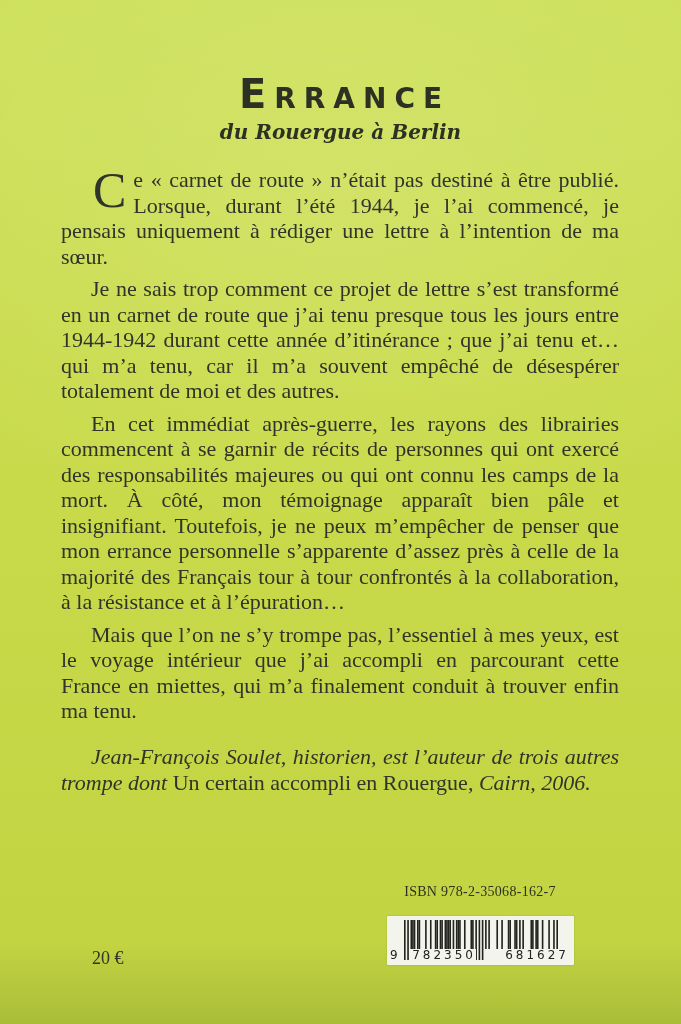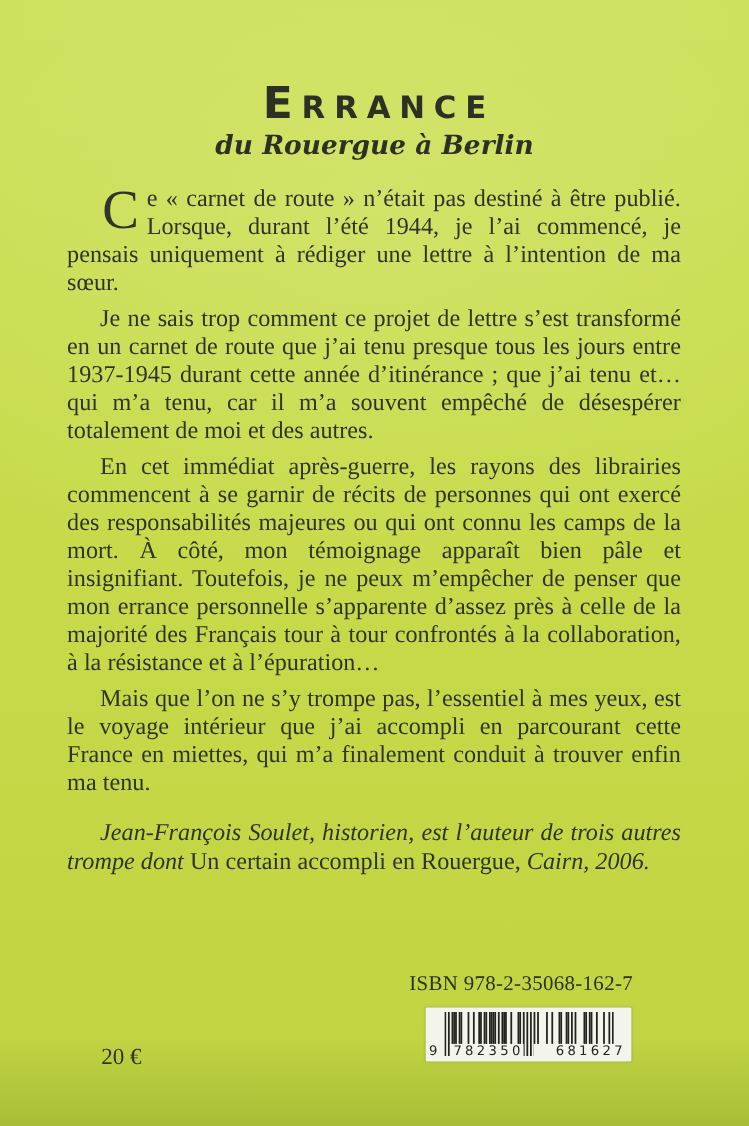--- a/index.html
+++ b/index.html
@@ -18,21 +18,21 @@
     position:absolute; top:76px; left:0; width:100%; margin:0;
     text-align:center; text-transform:uppercase;
     font-family:"DejaVu Sans", sans-serif; font-weight:bold;
     font-size:28px; line-height:36px; letter-spacing:8px; text-indent:8px;
     color:var(--title,#2c3123);
   }
   .title::first-letter { font-size:40px; }
   .subtitle {
     position:absolute; top:119px; left:0; width:100%;
     text-align:center; font-family:"DejaVu Serif", serif;
-    font-style:italic; font-weight:bold; font-size:24px; line-height:26px;
+    font-style:italic; font-weight:bold; font-size:20px; line-height:26px;
     color:var(--title,#2c3123);
   }
 
   
   .blurb {
     position:absolute; left:61px; top:167px; width:558px;
     font-size:22px; line-height:25.5px; text-align:justify;
   }
   .para { margin:0 0 7px 0; }
   .para.indent { text-indent:30px; }
@@ -43,21 +43,21 @@
   }
   .note {
     margin:20px 0 0 0; text-indent:30px;
     font-style:italic; line-height:26px;
   }
   .note .roman { font-style:normal; }
 
   
   .isbn {
     position:absolute; left:372px; top:884px; width:216px;
-    text-align:left; font-size:19px; letter-spacing:0.3px;
+    text-align:center; font-size:14px; letter-spacing:0.3px;
     color:var(--title,#2c3123);
   }
   .barcode-box {
     position:absolute; left:387px; top:916px; width:187px; height:49px;
     background:var(--barcode_box,#f3f5ec); border-radius:1px;
     box-shadow:0 0 2px rgba(90,110,30,0.35);
   }
   .bars { position:absolute; left:17px; top:4px; width:154px; height:40px; }
   .bc-first, .bc-g1, .bc-g2 {
     position:absolute; bottom:3px; height:13px; line-height:13px;
@@ -65,33 +65,33 @@
     color:var(--barcode_bars,#23231f);
   }
   .bc-first { left:3px; background:transparent; }
   .bc-g1, .bc-g2 {
     background:var(--barcode_box,#f3f5ec);
     text-align:right; letter-spacing:3px; text-indent:3px;
   }
   .bc-g1 { left:22px; width:67px; }
   .bc-g2 { left:98px; width:84px; }
 
-  .price { position:absolute; left:92px; top:948px; font-size:21px; }
+  .price { position:absolute; left:92px; top:948px; font-size:18px; }
 </style>
 </head>
 <body>
 
 <div class="page">
 
   <h1 class="title">Errance</h1>
   <div class="subtitle">du Rouergue à Berlin</div>
 
   <section class="blurb">
     <p class="para"><span class="dropcap">C</span><span>e « carnet de route » n’était pas destiné à être publié. Lorsque, durant l’été 1944, je l’ai commencé, je pensais uniquement à rédiger une lettre à l’intention de ma sœur.</span></p>
-    <p class="para indent">Je ne sais trop comment ce projet de lettre s’est transformé en un carnet de route que j’ai tenu presque tous les jours entre 1937-1945 durant cette année d’itinérance ; que j’ai tenu et… qui m’a tenu, car il m’a souvent empêché de désespérer totalement de moi et des autres.</p>
+    <p class="para indent">Je ne sais trop comment ce projet de lettre s’est transformé en un carnet de route que j’ai tenu presque tous les jours entre 1944-1942 durant cette année d’itinérance ; que j’ai tenu et… qui m’a tenu, car il m’a souvent empêché de désespérer totalement de moi et des autres.</p>
     <p class="para indent">En cet immédiat après-guerre, les rayons des librairies commencent à se garnir de récits de personnes qui ont exercé des responsabilités majeures ou qui ont connu les camps de la mort. À côté, mon témoignage apparaît bien pâle et insignifiant. Toutefois, je ne peux m’empêcher de penser que mon errance personnelle s’apparente d’assez près à celle de la majorité des Français tour à tour confrontés à la collaboration, à la résistance et à l’épuration…</p>
     <p class="para indent">Mais que l’on ne s’y trompe pas, l’essentiel à mes yeux, est le voyage intérieur que j’ai accompli en parcourant cette France en miettes, qui m’a finalement conduit à trouver enfin ma tenu.</p>
     <p class="note"><em>Jean-François Soulet, historien, est l’auteur de trois autres trompe dont </em><span class="roman">Un certain accompli en Rouergue, </span><em>Cairn, 2006.</em></p>
   </section>
 
   <div class="isbn">ISBN 978-2-35068-162-7</div>
 
   <div class="barcode-box">
     <div class="bars"><svg width="154" height="40">
           <rect x="0.00" y="0" width="1.62" height="40" fill="#23231f"></rect>

